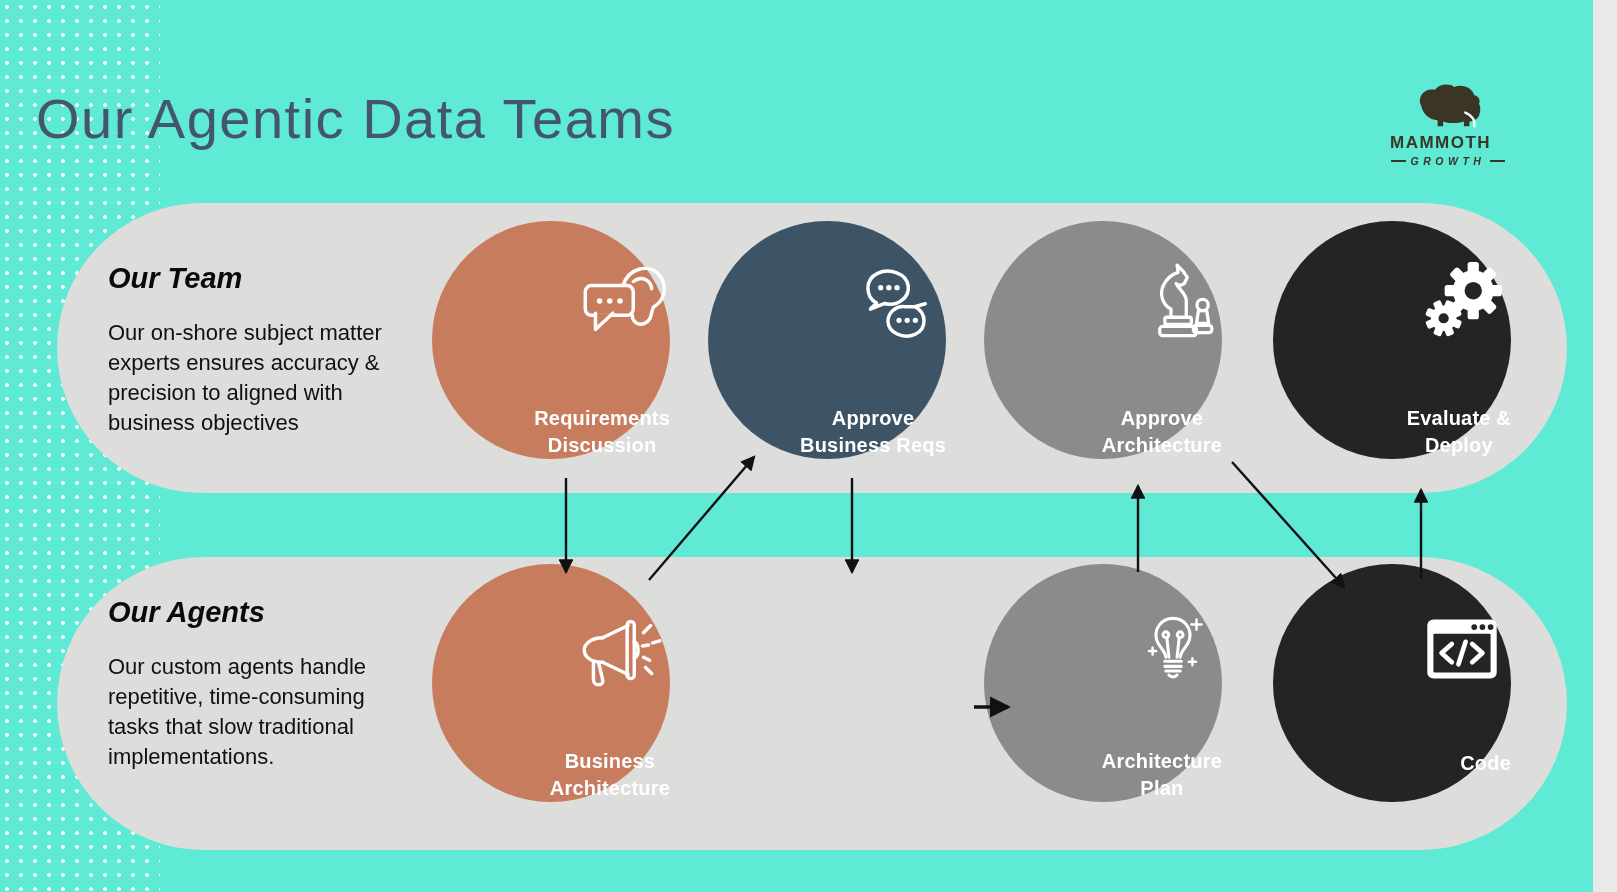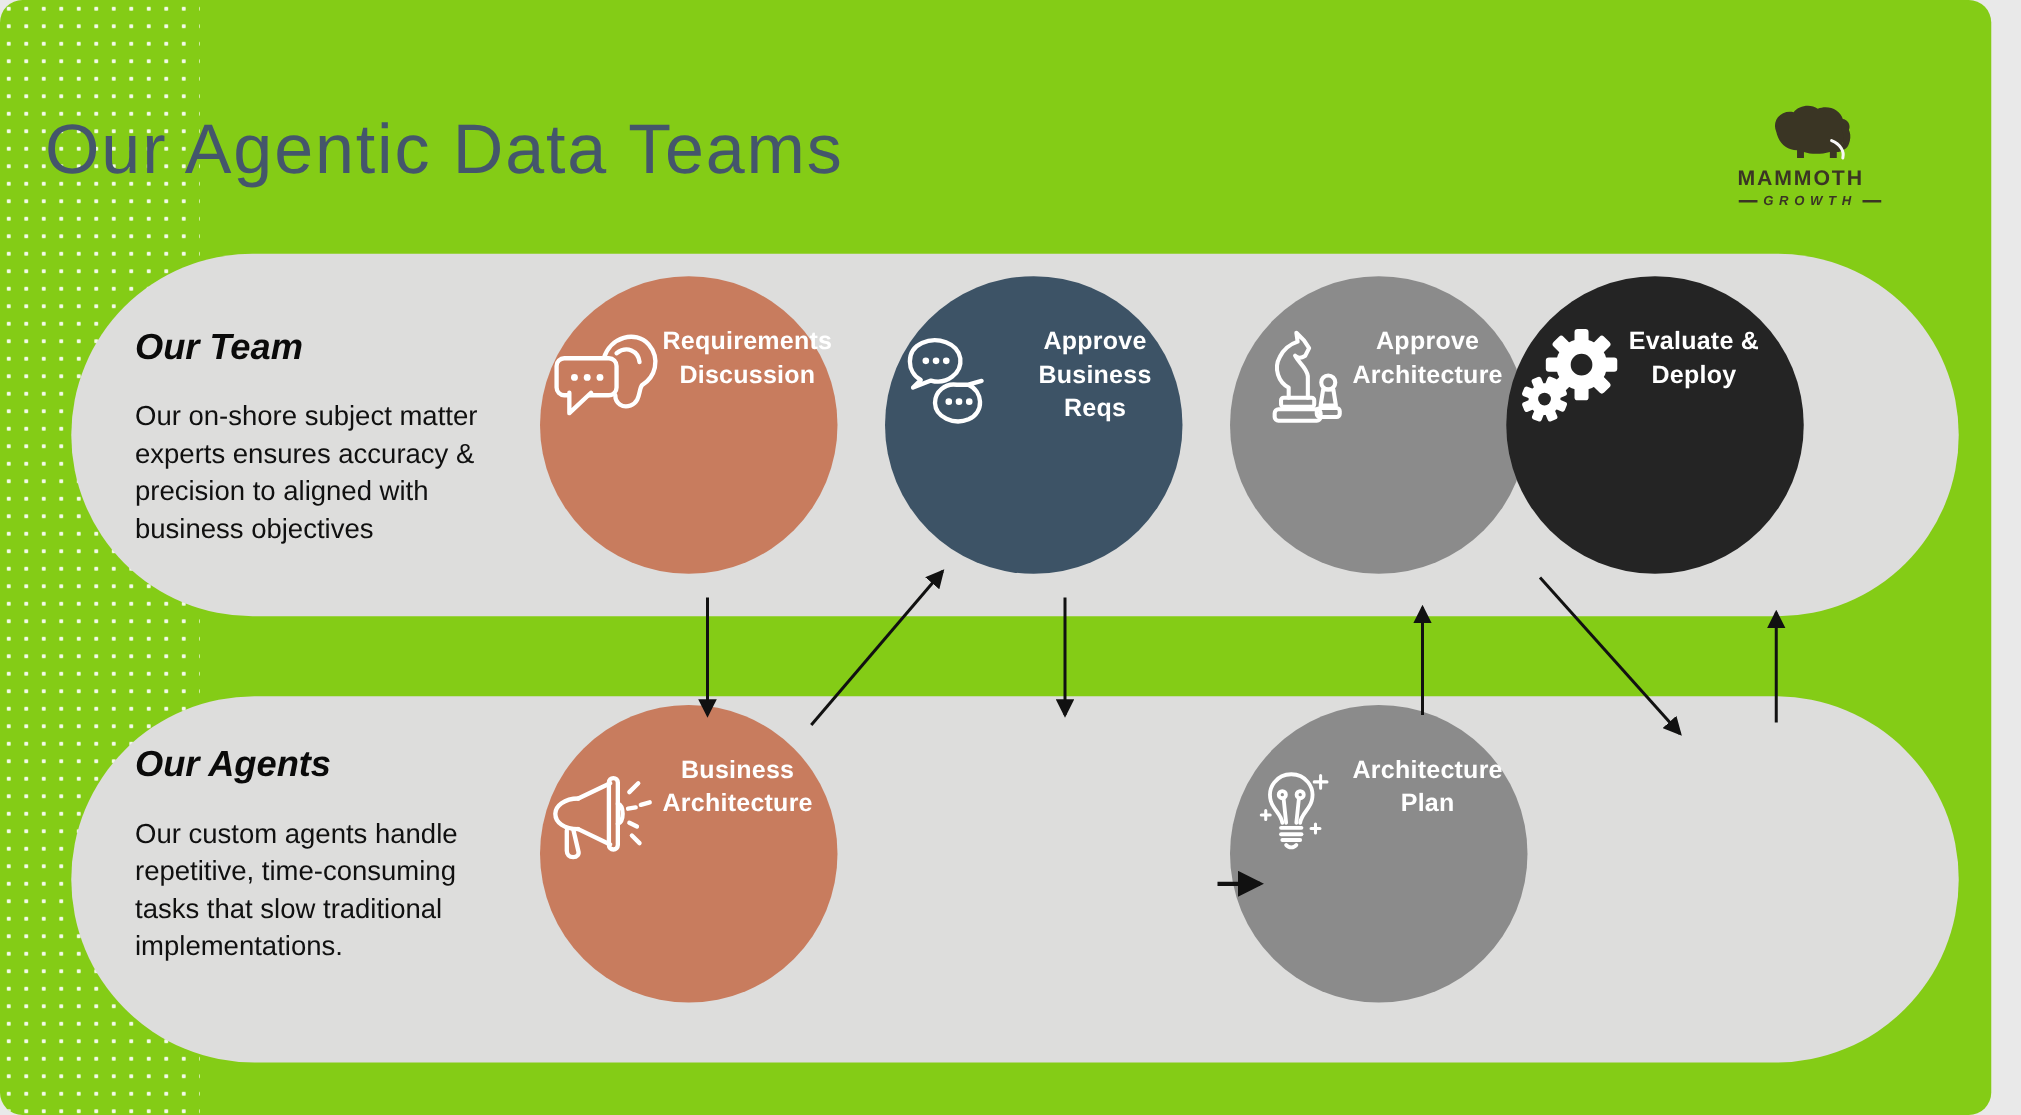--- a/index.html
+++ b/index.html
@@ -1,18 +1,18 @@
 <!DOCTYPE html>
 <html><head>
 <meta charset="utf-8">
 <style>
   html,body{margin:0;padding:0;background:#e9e9e9;}
   .canvas{
     position:relative;width:1593px;height:892px;overflow:hidden;
-    background:#84cc16;font-family:"Liberation Sans",sans-serif;border-radius:18px;
+    background:#5eead4;font-family:"Liberation Sans",sans-serif;
   }
   .dot-texture{
     position:absolute;left:0;top:0;width:160px;height:100%;
     background-image:radial-gradient(circle,#ffffff 1.6px,transparent 1.8px);
     background-size:14px 14px;opacity:.9;pointer-events:none;
   }
   .slide-title{
     position:absolute;left:36px;top:86px;
     font-size:56px;font-weight:300;letter-spacing:1.5px;color:#44566B;
   }
@@ -29,24 +29,24 @@
   .band.rowB{top:557px;height:293px;}
   
   .band-text{position:absolute;left:108px;width:305px;color:#101010;}
   .band-text.rowA{top:262px;}
   .band-text.rowB{top:596px;}
   .band-heading{font-size:29px;font-weight:700;color:#0A0A0A;font-style:italic;}
   .band-desc{margin-top:23px;font-size:22px;line-height:30px;}
   
   .step{
     position:absolute;width:238px;height:238px;border-radius:50%;
-    display:flex;align-items:flex-start;
-    padding-top:32px;box-sizing:border-box;
-  }
-  .col1{left:432px}.col2{left:708px}.col3{left:984px}.col4{left:1205px}
+    display:flex;flex-direction:column;align-items:flex-end;
+    padding-top:32px;box-sizing:border-box;gap:41px;
+  }
+  .col1{left:432px}.col2{left:708px}.col3{left:984px}.col4{left:1273px}
   .step.rowA{top:221px}.step.rowB{top:564px}
   .icon-zone{height:106px;display:flex;align-items:center;justify-content:center;}
   .step-label{
     margin-top:7px;font-size:20px;line-height:27px;font-weight:700;color:#FFFFFF;
     text-align:center;white-space:pre-line;letter-spacing:.2px;
   }
   #arrows-svg{position:absolute;left:0;top:0;pointer-events:none;}
 </style>
 </head>
 <body>
@@ -208,20 +208,37 @@
           <path d="M71 20 L71 30 M66 25 L76 25"></path>
           <path d="M28 47.5 L28 54.5 M24.5 51 L31.5 51"></path>
           <path d="M67 58 L67 65 M63.5 61.5 L70.5 61.5"></path>
         </g>
       </svg>
     </div>
     <div class="step-label">Architecture
 Plan</div>
   </div>
 
+  <div class="step rowB col4" style="background: rgb(36, 36, 36); --c: #242424;">
+    <div class="icon-zone">
+      <svg viewBox="0 0 96 96" width="98" height="98">
+        <rect x="14" y="19" width="68" height="58" rx="6" fill="#fff"></rect>
+        <rect x="20" y="33" width="56" height="38" rx="1" fill="var(--c)"></rect>
+        <circle cx="60" cy="26.5" r="2.8" fill="var(--c)"></circle>
+          <circle cx="68" cy="26.5" r="2.8" fill="var(--c)"></circle>
+          <circle cx="76" cy="26.5" r="2.8" fill="var(--c)"></circle>
+        <g fill="none" stroke="#fff" stroke-width="4.6" stroke-linecap="round" stroke-linejoin="round">
+          <path d="M38 43 L28 52 L38 61"></path>
+          <path d="M58 43 L68 52 L58 61"></path>
+          <path d="M51.5 41 L44.5 63"></path>
+        </g>
+      </svg>
+    </div>
+    <div class="step-label">Code</div>
+  </div>
 
   <svg id="arrows-svg" width="1617" height="892">
     <defs>
       <marker id="ah" viewBox="0 0 10 10" refX="8.5" refY="5" markerWidth="6.2" markerHeight="6.2" orient="auto-start-reverse">
         <path d="M0 0 L10 5 L0 10 Z" fill="#111111"></path>
       </marker>
     </defs>
   <line x1="566" y1="478" x2="566" y2="572" stroke="#111111" stroke-width="2.4" marker-end="url(#ah)"></line>
       <line x1="649" y1="580" x2="754" y2="457" stroke="#111111" stroke-width="2.4" marker-end="url(#ah)"></line>
       <line x1="852" y1="478" x2="852" y2="572" stroke="#111111" stroke-width="2.4" marker-end="url(#ah)"></line>

